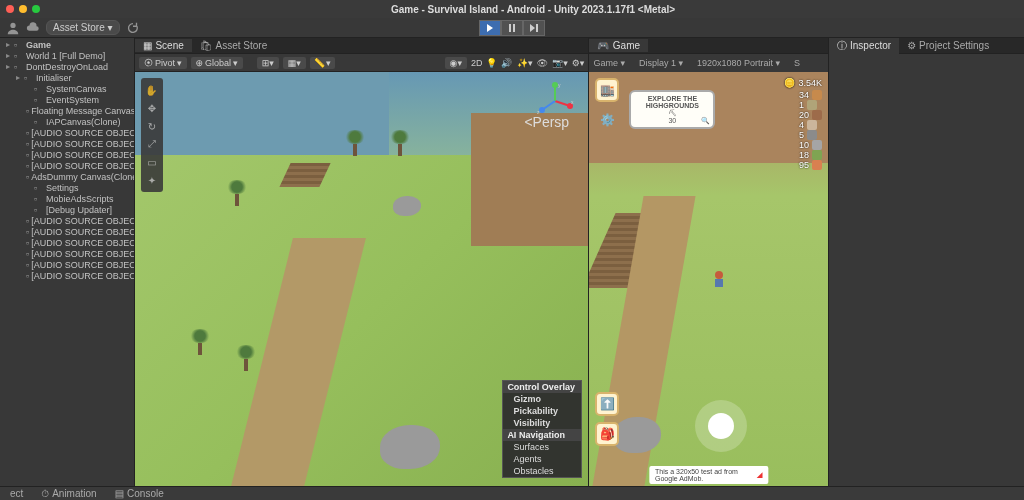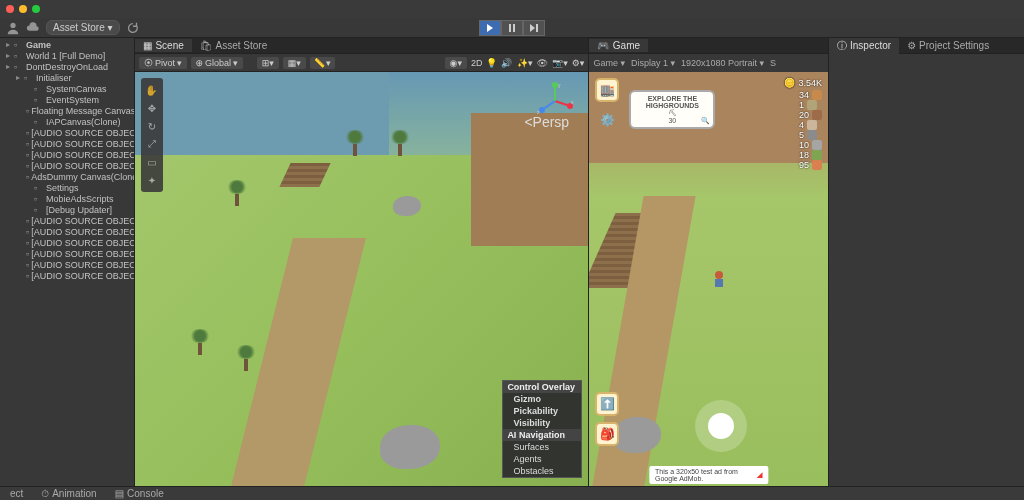--- a/index.html
+++ b/index.html
@@ -40,21 +40,21 @@
   .rock { position: absolute; border-radius: 50% 45% 50% 40%; background: #9a9a9a; }
   .tree { position: absolute; }
   .trunk { width: 4px; height: 12px; background: #6e543b; margin: 0 auto; }
   .fronds { width: 22px; height: 14px; background: radial-gradient(circle, #4e7a3d 40%, transparent 70%); border-radius: 50%; }
   .tools-overlay { position: absolute; top: 6px; left: 6px; width: 22px; background: rgba(58,58,58,.9); border-radius: 3px; padding: 3px 0; }
   .tools-overlay .t { height: 18px; display: flex; align-items: center; justify-content: center; opacity: .75; }
   .gizmo { position: absolute; top: 8px; right: 12px; width: 42px; height: 42px; }
   .ctx-menu { position: absolute; bottom: 8px; right: 6px; background: rgba(45,45,45,.95); border: 1px solid #555; width: 80px; font-size: 9px; }
   .ctx-hdr { background: #444; padding: 1px 4px; color: #eee; font-weight: 600; }
   .ctx-item { padding: 1px 20px 1px 10px; color: #ddd; }
-  .game-tb { height: 18px; background: #383838; display: flex; align-items: center; padding: 0 4px; gap: 6px; font-size: 9px; color: #aaa; }
+  .game-tb { height: 18px; background: #383838; display: flex; align-items: center; padding: 0 4px; gap: 14px; font-size: 9px; color: #aaa; }
   .game-view { flex: 1; position: relative; background: linear-gradient(to bottom, #ae8e62 0%, #a6c66a 30%, #99be5d 100%); overflow: hidden; }
   .g-path { position: absolute; top: 30%; left: 12%; width: 22%; height: 70%; background: #b49764; transform: skewX(-10deg); }
   .g-cliff { position: absolute; top: 0; left: 0; right: 0; height: 22%; background: #aa845d; }
   .g-stairs { position: absolute; top: 34%; left: 4%; width: 24%; height: 18%; background: repeating-linear-gradient(0deg, #8d6f4c 0 3px, #7b5f3f 3px 6px); transform: skewX(-24deg); }
   .player { position: absolute; top: 48%; left: 52%; width: 12px; height: 16px; }
   .player .head { width: 8px; height: 8px; background: #c65b3c; border-radius: 50%; margin: 0 auto; }
   .player .body { width: 8px; height: 8px; background: #5678b0; margin: 0 auto; }
   .hud-top { position: absolute; top: 6px; right: 6px; display: flex; flex-direction: column; gap: 2px; align-items: flex-end; }
   .res { display: flex; align-items: center; gap: 3px; font-size: 9px; color: #fff; text-shadow: 0 0 2px #000; }
   .res .ri { width: 10px; height: 10px; border-radius: 2px; }
@@ -71,20 +71,21 @@
 </style>
 </head>
 <body>
 
 <div class="titlebar">
   <div class="traffic">
     <div class="dot r"></div>
     <div class="dot y"></div>
     <div class="dot g"></div>
   </div>
+  <div class="title">Game - Survival Island - Android - Unity 2023.1.17f1 &lt;Metal&gt;</div>
 </div>
 
 <div class="toolbar" style="position:relative">
   <svg class="tb-ico" viewBox="0 0 16 16">
       <circle cx="8" cy="5" r="3" fill="#bbb"></circle>
       <path d="M2 15c0-3 3-5 6-5s6 2 6 5" fill="#bbb"></path>
     </svg>
   <svg class="tb-ico" viewBox="0 0 16 16">
       <path d="M4 11a3 3 0 010-6 4 4 0 018 1 2.5 2.5 0 010 5H4" fill="#bbb"></path>
     </svg>

